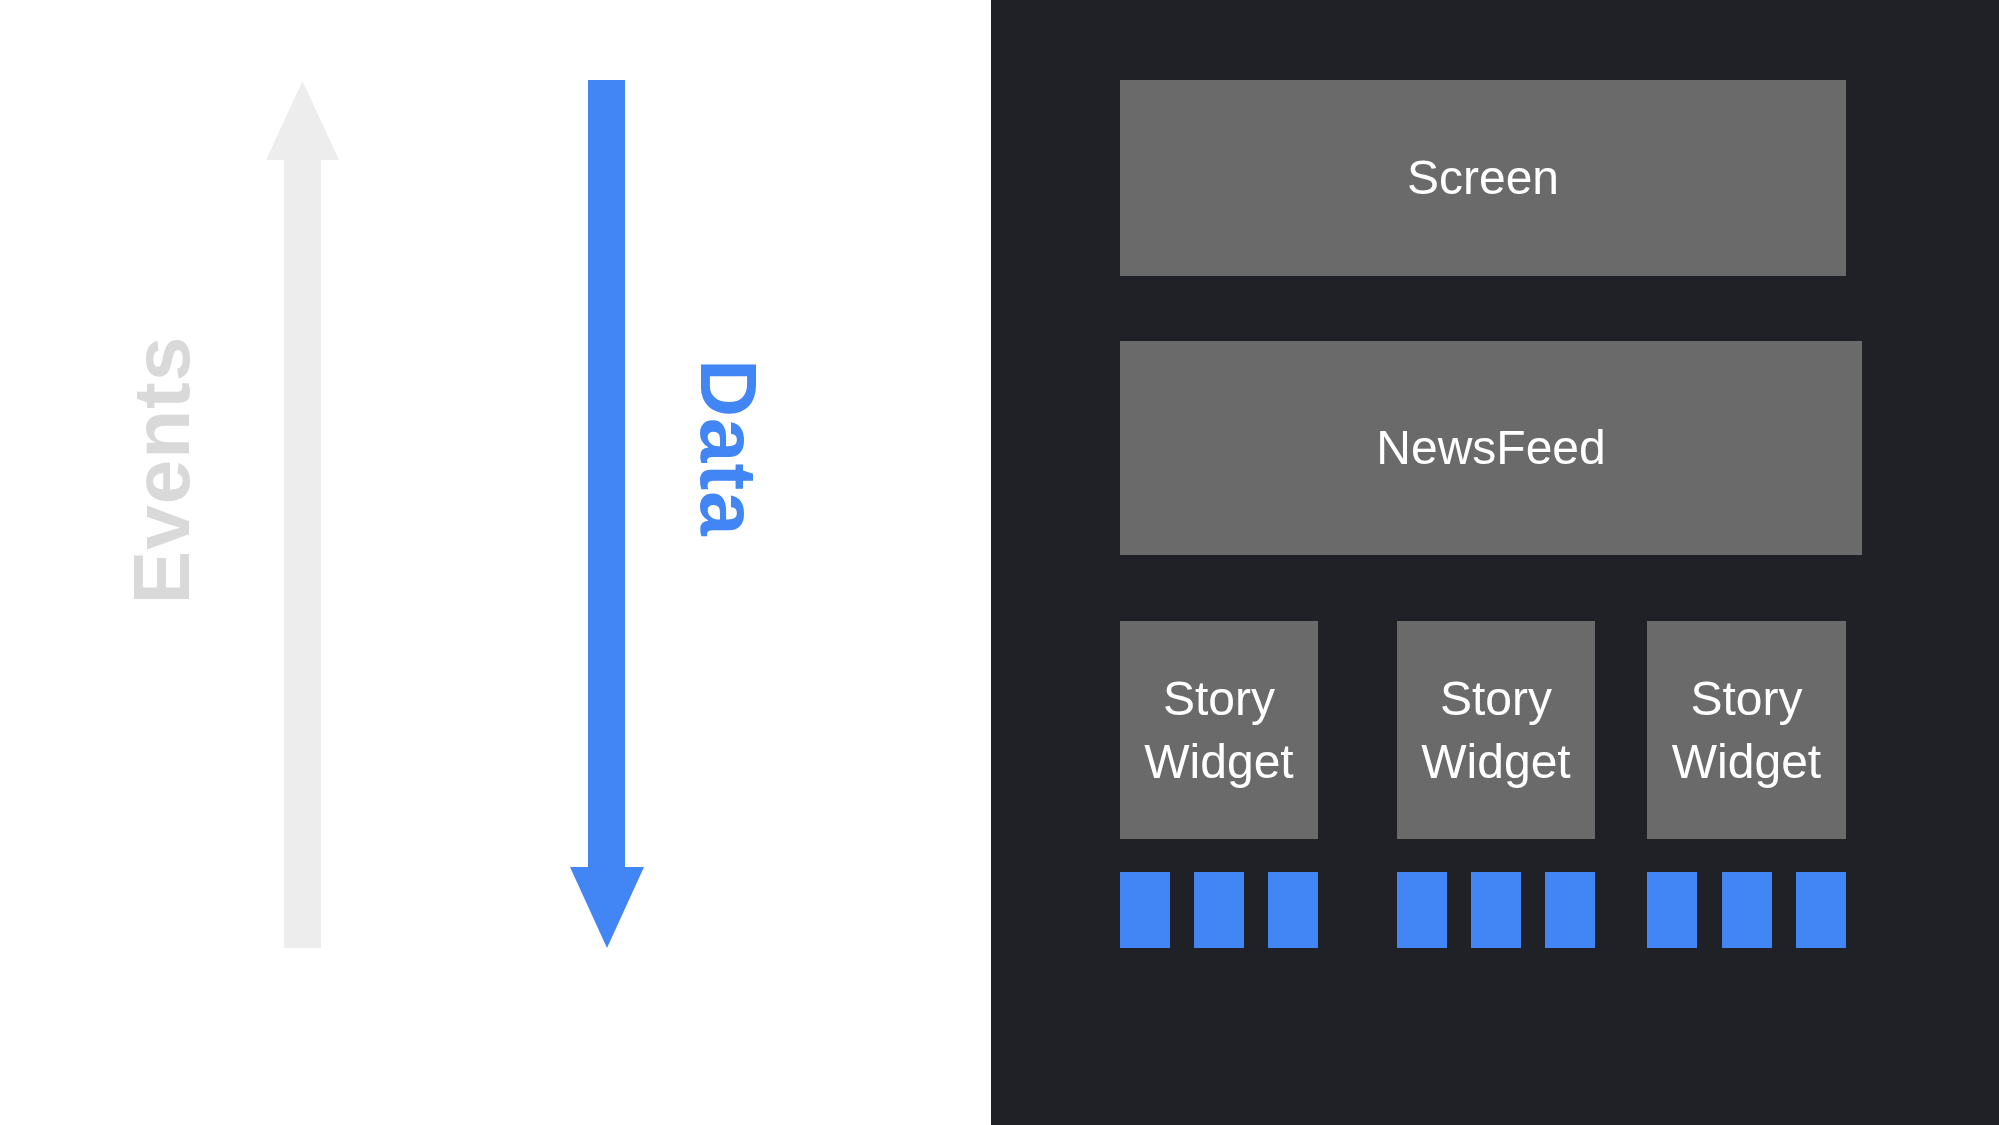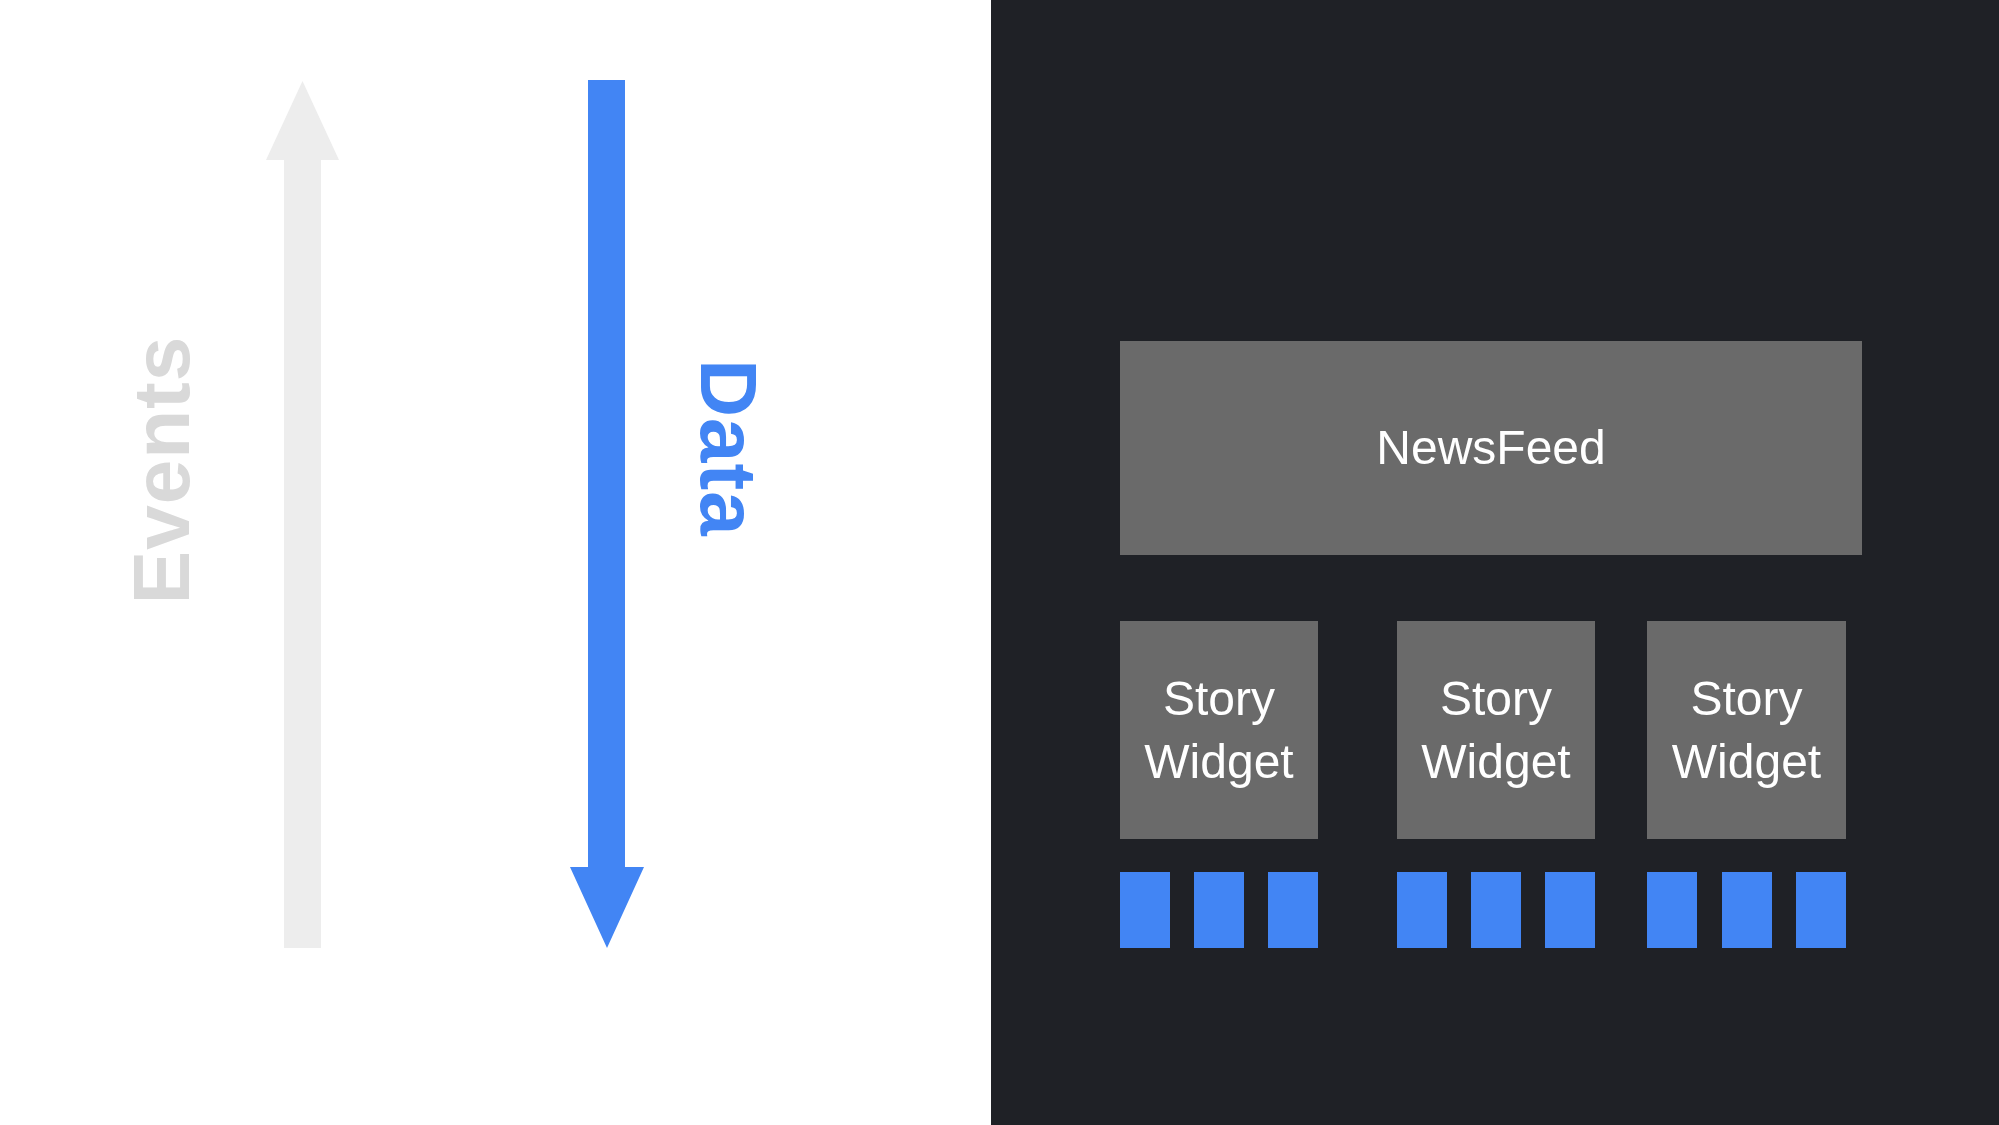--- a/index.html
+++ b/index.html
@@ -88,20 +88,23 @@
   <svg id="data-arrow" class="arrow" width="74" height="868" viewBox="0 0 74 868">
     <polygon points="18,0 55,0 55,787 74,787 37,868 0,787 18,787" style="fill: var(--accent-blue, #4285f4);"></polygon>
   </svg>
 
   <div id="events-label" class="rot-label">Events</div>
 
   <div id="data-label" class="rot-label">Data</div>
 
   <div id="panel">
 
+    <div id="screen-box" class="gbox">
+      <span>Screen</span>
+    </div>
 
     <div id="newsfeed-box" class="gbox">
       <span>NewsFeed</span>
     </div>
 
     <div id="story-box-0" class="gbox story-box">
       <span>Story Widget</span>
     </div>
     <div id="story-box-1" class="gbox story-box">
       <span>Story Widget</span>

